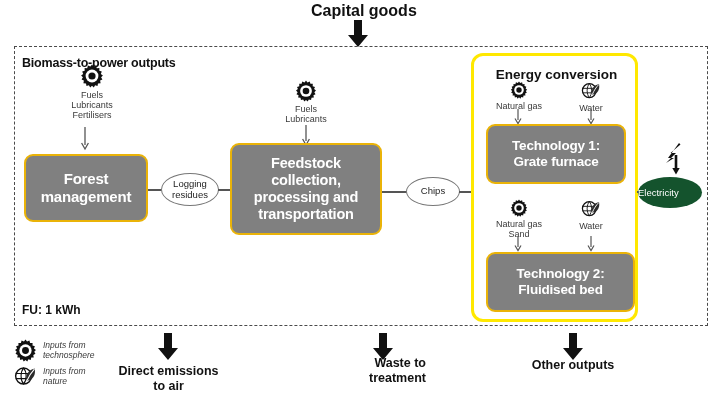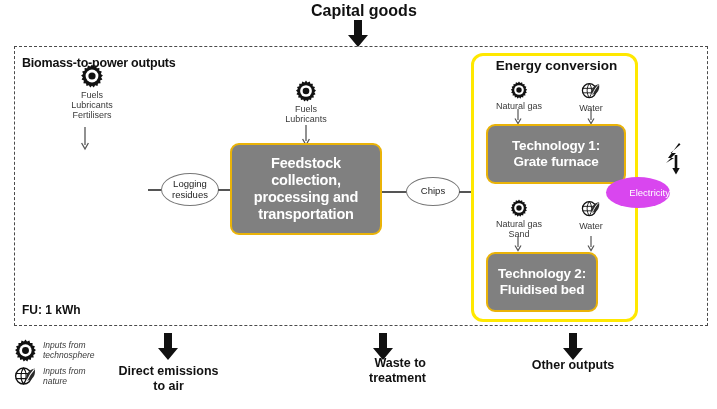--- a/index.html
+++ b/index.html
@@ -53,21 +53,21 @@
     top: 53px;
     width: 167px;
     height: 269px;
     border: 3px solid #ffe800;
     border-radius: 12px;
     box-sizing: border-box;
     background: transparent;
   }
   .energy-title {
     left: 484px;
-    top: 58px;
+    top: 67px;
     width: 145px;
     text-align: center;
     font-size: 13.5px;
     font-weight: bold;
     color: #111111;
     white-space: nowrap;
   }
 
   
   .proc-box {
@@ -90,21 +90,21 @@
   }
   .proc-feedstock {
     left: 230px; top: 143px; width: 152px; height: 92px;
     font-size: 14.5px;
   }
   .proc-tech1 {
     left: 486px; top: 124px; width: 140px; height: 60px;
     font-size: 13.5px;
   }
   .proc-tech2 {
-    left: 486px; top: 252px; width: 112px; height: 60px;
+    left: 486px; top: 252px; width: 149px; height: 60px;
     font-size: 13.5px;
   }
   .proc-box span { display: block; }
 
   
   .flow-ellipse {
     border: 1.3px solid #777777;
     border-radius: 50%;
     background: #ffffff;
     box-sizing: border-box;
@@ -113,26 +113,26 @@
     justify-content: center;
     text-align: center;
     color: #1d1d1d;
     font-size: 9.5px;
     line-height: 1.08;
   }
   .flow-logging { left: 161px; top: 173px; width: 58px; height: 33px; }
   .flow-chips  { left: 406px; top: 177px; width: 54px; height: 29px; }
 
   .electricity-oval {
-    left: 606px; top: 177px; width: 64px; height: 31px;
-    background: #d946ef;
+    left: 638px; top: 177px; width: 64px; height: 31px;
+    background: #14532d;
     border-radius: 50%;
     display: flex;
     align-items: center;
-    justify-content: flex-end;
+    justify-content: flex-start;
     color: #ffffff;
     font-size: 9.5px;
   }
 
   
   .conn {
     background: #555555;
     height: 1.6px;
   }
 
@@ -226,20 +226,26 @@
       <span>Fertilisers</span>
     </span>
   </div>
   <div class="abs" style="left:78px; top:127px;">
     <svg width="14" height="24" viewBox="0 0 14 24">
         <path d="M7 0 L7 18" stroke="#555" stroke-width="1.3" fill="none"></path>
         <path d="M3.6 16 L7 22 L10.4 16" stroke="#555" stroke-width="1.3" fill="none"></path>
       </svg>
   </div>
 
+  <div class="abs proc-box proc-forest">
+    <div>
+      <span>Forest</span>
+      <span>management</span>
+    </div>
+  </div>
 
   <div class="abs conn" style="left:148px; top:189px; width:15px;"></div>
   <div class="abs flow-ellipse flow-logging">
     <div>
       <span>Logging</span>
       <span>residues</span>
     </div>
   </div>
   <div class="abs conn" style="left:218px; top:189px; width:14px;"></div>
 

